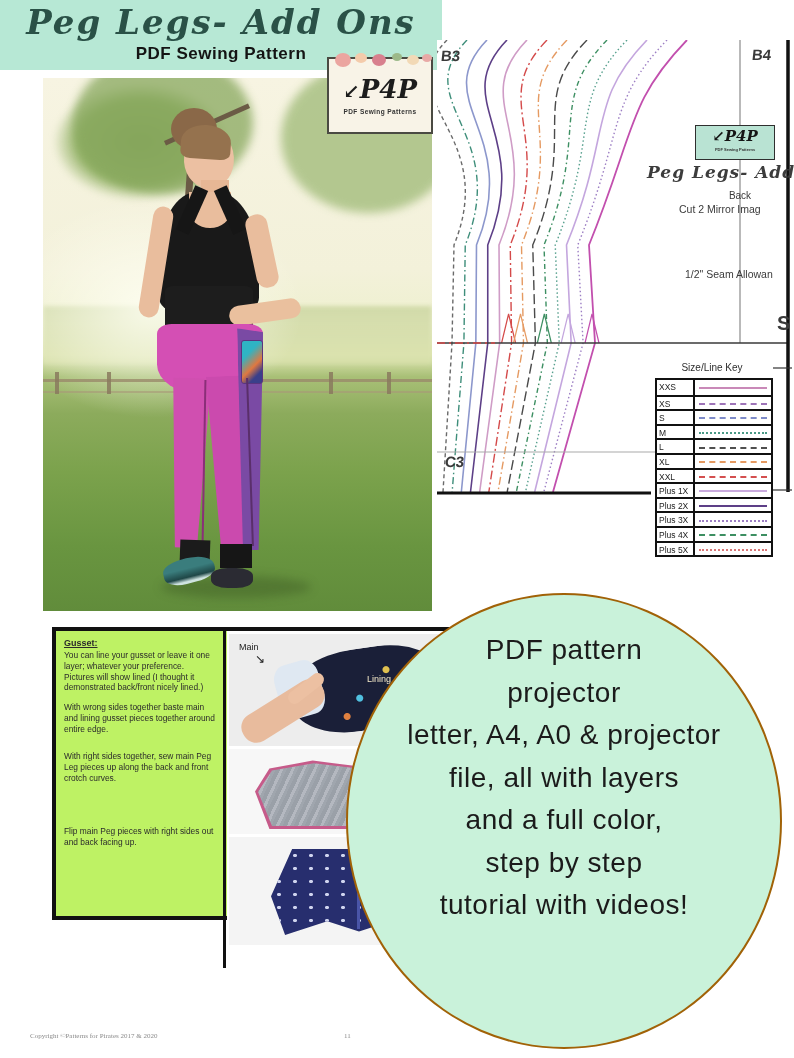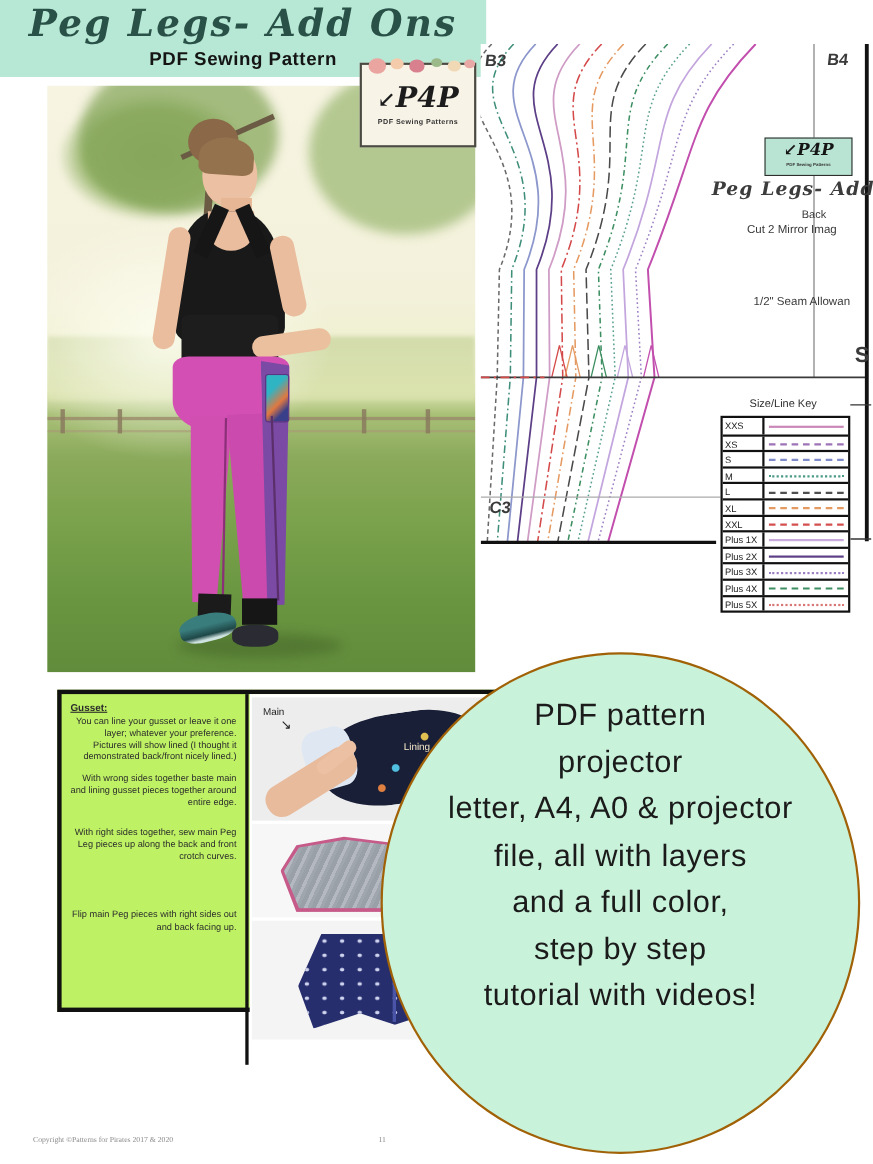--- a/index.html
+++ b/index.html
@@ -117,21 +117,21 @@
   .sk-sample { flex:1; position:relative; }
   .sk-line { position:absolute; left:4px; right:4px; top:50%; height:0; }
 
   
   .tutorial { position:absolute; left:28px; top:627px; width:438px; height:293px; background:#bef264;
     border:4px solid #111; z-index:4;margin-left:24px; }
   .tut-divider { position:absolute; left:167px; top:0; width:2.5px; height:337px; background:#111; }
   .tut-text { position:absolute; left:0; top:0; width:167px; padding:7px 8px; font-size:8.4px;
     line-height:1.3; color:#2b2b2b; }
   .tut-heading { font-weight:bold; text-decoration:underline; font-size:9px; }
-  .tut-text p { margin-top:0;text-align:right; }
+  .tut-text p { margin-top:0; }
   .p2 { margin-top:9px !important; } .p3 { margin-top:16px !important; } .p4 { margin-top:42px !important; }
   .tut-photos { position:absolute; left:171px; top:0; width:263px; height:337px; background:#fff; }
   .tphoto { position:absolute; left:2px; width:259px; overflow:hidden; }
   .tp1 { top:3px; height:112px; background:#ededed; }
   .tp2 { top:118px; height:85px; background:#f7f7f7; }
   .tp3 { top:206px; height:108px; background:#f4f4f4; }
   .fab-navy { position:absolute; left:62px; top:14px; width:150px; height:82px; background:#1a1f38;
     border-radius:45% 40% 50% 42%; transform:rotate(-8deg);
     background-image:radial-gradient(circle at 20% 30%,#e05050 3px,transparent 4px),
       radial-gradient(circle at 45% 60%,#50c0e0 3px,transparent 4px),

